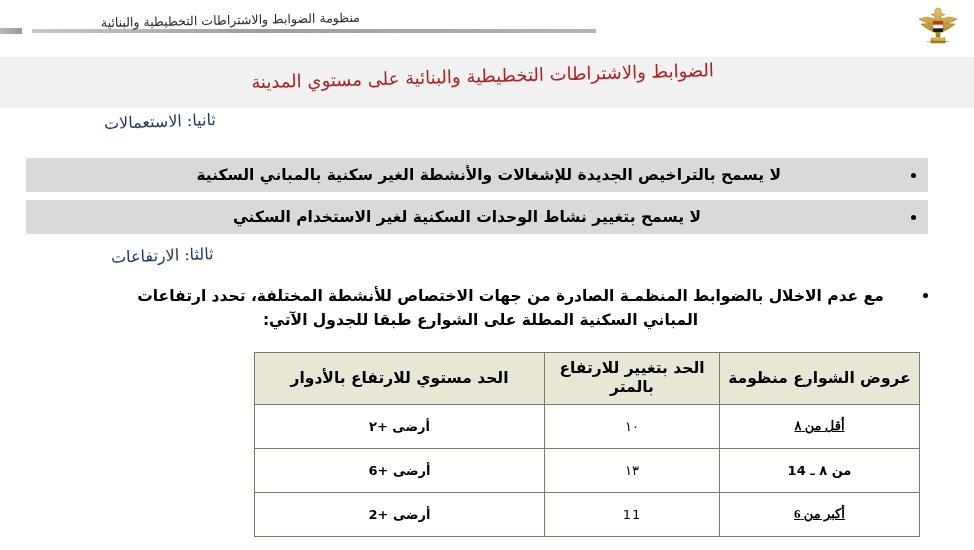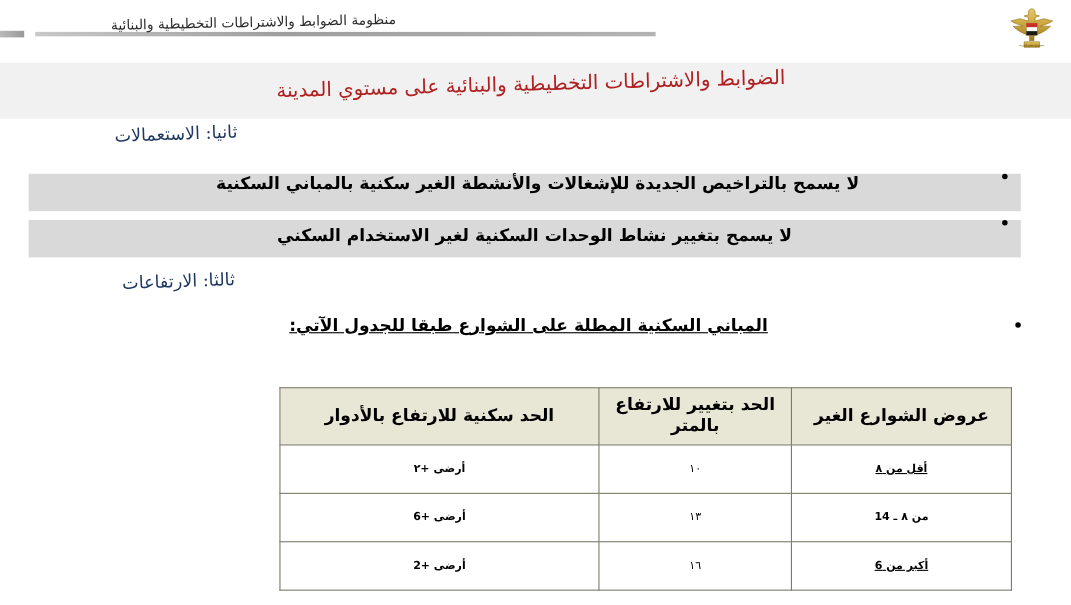--- a/index.html
+++ b/index.html
@@ -102,25 +102,26 @@
   .sec-uses { right: 758px; top: 4px; }
   .sec-heights { right: 760px; top: 138px; }
 
   
   .bullet-band {
     position: absolute;
     left: 26px;
     right: 46px;
     background: #d9d9d9;
     display: flex;
+    align-items: center;
     justify-content: flex-start;
     padding: 0 12px;
   }
   .bullet-band.b1 { top: 50px; height: 34px; }
-  .bullet-band.b2 { top: 92px; height: 34px; flex-direction: column; }
+  .bullet-band.b2 { top: 92px; height: 34px; }
   .bullet-dot {
     width: 5px;
     height: 5px;
     border-radius: 50%;
     background: #000;
     margin-left: 14px;
     flex: 0 0 auto;
   }
   .bullet-text {
     font-size: 15.5px;
@@ -158,40 +159,40 @@
     color: #000;
     line-height: 1.55;
     text-align: justify;
     text-align-last: center;
   }
   .para-text .line {
     display: block;
     white-space: nowrap;
   }
   .para-text .line1 { text-align: right; }
-  .para-text .line2 { text-align: right; padding-right: 60px; text-decoration: underline; }
+  .para-text .line2 { text-align: right; padding-right: 60px; }
 
   
   .table-wrap {
     position: absolute;
     top: 244px;
     right: 54px;
     width: 665px;
   }
   table.heights {
     border-collapse: collapse;
     width: 100%;
     table-layout: fixed;
   }
   table.heights th,
   table.heights td {
     border: 1px solid #7b7b6b;
     text-align: center;
     vertical-align: middle;
-    font-size: 10px;
+    font-size: 13px;
     color: #000;
     padding: 6px 4px;
   }
   table.heights thead th {
     background: #e8e6d4;
     font-weight: bold;
     height: 46px;
     font-size: 15.5px;
     line-height: 1.25;
   }
@@ -200,21 +201,21 @@
     height: 44px;
     font-weight: bold;
   }
   table.heights tbody td.num {
     font-weight: normal;
     letter-spacing: 1px;
   }
   .col-widths-a { width: 200px; }
   .col-widths-b { width: 175px; }
   .col-widths-c { width: 290px; }
-  .underlined { text-decoration: underline; }
+  .underlined { text-decoration: underline; font-family: Liberation Serif, serif; }
 </style>
 </head>
 <body>
 
 <div class="header">
   <div class="header-rule-left"></div>
   <div class="header-rule-long"></div>
   <div class="header-title">منظومة الضوابط والاشتراطات التخطيطية والبنائية</div>
   <div class="emblem">
     <svg viewBox="0 0 48 50" width="48" height="50" aria-hidden="true">
@@ -251,51 +252,52 @@
   <div class="bullet-band b2">
     <span class="bullet-dot"></span>
     <span class="bullet-text">لا يسمح بتغيير نشاط الوحدات السكنية لغير الاستخدام السكني</span>
   </div>
 
   <div class="section-heading sec-heights">ثالثا: الارتفاعات</div>
 
   <div class="para-block">
     <span class="para-dot"></span>
     <div class="para-text">
+      <span class="line line1">مع عدم الاخلال بالضوابط المنظمـة الصادرة من جهات الاختصاص للأنشطة المختلفة، تحدد ارتفاعات</span>
       <span class="line line2">المباني السكنية المطلة على الشوارع طبقا للجدول الآتي:</span>
     </div>
   </div>
 
   <div class="table-wrap">
     <table class="heights">
       <colgroup>
         <col class="col-widths-a">
         <col class="col-widths-b">
         <col class="col-widths-c">
       </colgroup>
       <thead>
         <tr>
-          <th>عروض الشوارع الغير</th>
+          <th>عروض الشوارع منظومة</th>
           <th>الحد بتغيير للارتفاع بالمتر</th>
-          <th>الحد سكنية للارتفاع بالأدوار</th>
+          <th>الحد مستوي للارتفاع بالأدوار</th>
         </tr>
       </thead>
       <tbody>
         <tr>
           <td><span class="underlined">أقل من ٨</span></td>
           <td class="num">١٠</td>
           <td>أرضى +٢</td>
         </tr>
         <tr>
           <td>من ٨ ـ 14</td>
           <td class="num">١٣</td>
           <td>أرضى +6</td>
         </tr>
         <tr>
           <td><span class="underlined">أكبر من 6</span></td>
-          <td class="num">١٦</td>
+          <td class="num">11</td>
           <td>أرضى +2</td>
         </tr>
       </tbody>
     </table>
   </div>
 
 </div>
 
 </body></html>

